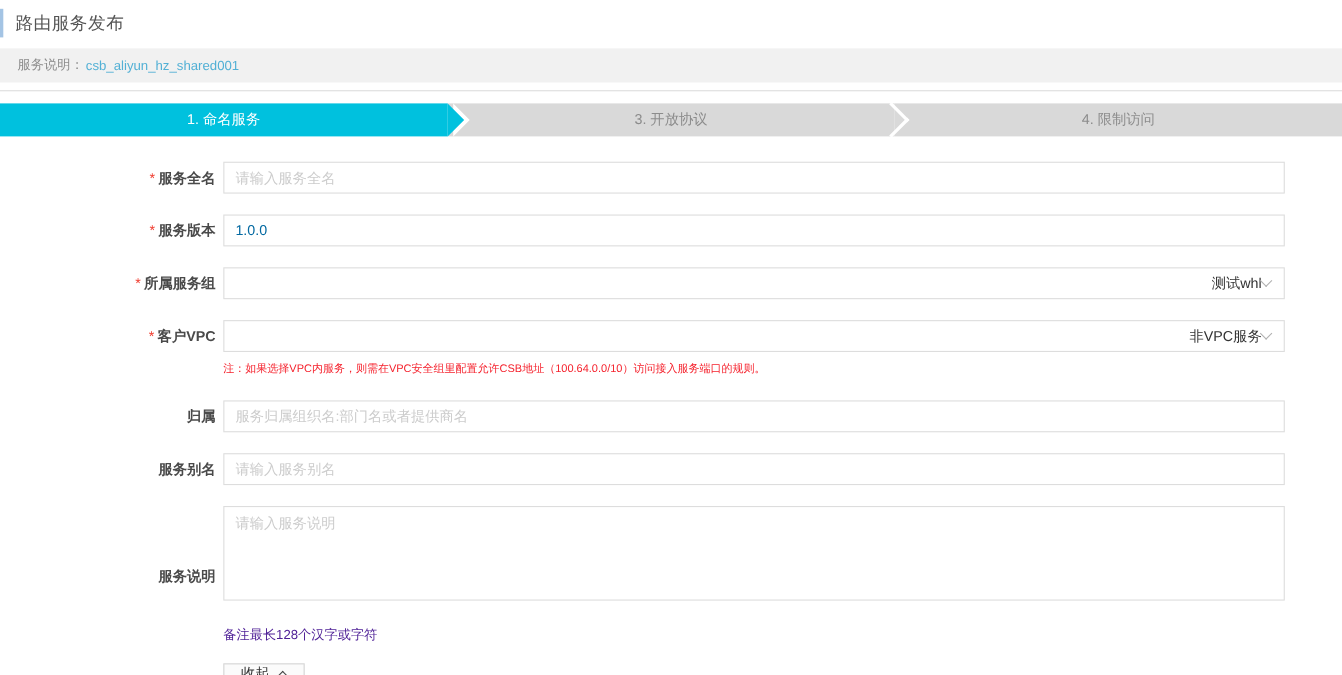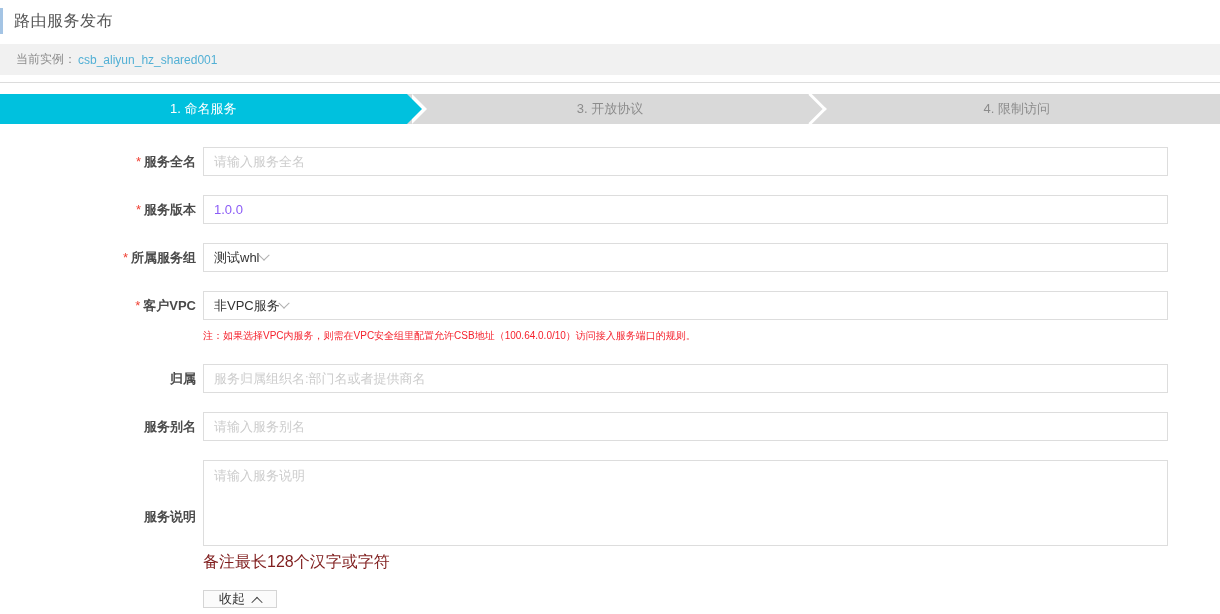--- a/index.html
+++ b/index.html
@@ -25,48 +25,48 @@
   .step.active::after  { content: ""; position: absolute; right: -15px; top: 0; border-top: 15px solid transparent; border-bottom: 15px solid transparent; border-left: 15px solid #00c1de; z-index: 2; }
   .step.sep::after { content: ""; position: absolute; right: -9px; top: 50%; width: 20px; height: 20px; border-top: 3px solid #fff; border-right: 3px solid #fff; transform: translateY(-50%) rotate(45deg); z-index: 3; }
 
   
   .form { margin-top: 23px; padding-right: 52px; }
   .form-row { display: flex; margin-bottom: 19px; border-radius: 13px; }
   .form-label { width: 196px; min-width: 196px; text-align: right; font-size: 13px; font-weight: 700; color: #4a4a4a; line-height: 29px; white-space: nowrap; }
   .req { color: #f04134; font-weight: 400; margin-right: 3px; font-size: 13px; }
   .control { flex: 1; margin-left: 7px; }
 
-  .text-input { width: 100%; height: 29px; border: 1px solid #ddd; padding: 0 10px; font-size: 13px; color: #8b5cf6; font-family: inherit; outline: none; background: #fff; }
+  .text-input { width: 100%; height: 29px; border: 1px solid #ddd; padding: 0 10px; font-size: 13px; color: #0369a1; font-family: inherit; outline: none; background: #fff; }
   .text-input::placeholder { color: #ccc; opacity: 1; }
 
-  .select { width: 100%; height: 29px; border: 1px solid #ddd; background: #fff; display: flex; align-items: center; justify-content: flex-start; padding: 0 12px 0 10px; cursor: pointer; }
+  .select { width: 100%; height: 29px; border: 1px solid #ddd; background: #fff; display: flex; align-items: center; justify-content: flex-end; padding: 0 12px 0 10px; cursor: pointer; }
   .select-value { font-size: 13px; color: #333; }
   .chevron-down { width: 8px; height: 8px; border-right: 1px solid #b0b0b0; border-bottom: 1px solid #b0b0b0; transform: rotate(45deg) translate(-2px,-2px); }
 
   .textarea { width: 100%; height: 86px; border: 1px solid #ddd; padding: 6px 10px; font-size: 13px; color: #333; font-family: inherit; resize: none; outline: none; display: block; }
   .textarea::placeholder { color: #ccc; opacity: 1; }
 
   .note-red { margin-top: 7px; font-size: 10px; color: #f5222d; line-height: 18px; }
-  .note-plain { margin-top: 6px; font-size: 16px; color: #7f1d1d; }
+  .note-plain { margin-top: 23px; font-size: 12px; color: #4c1d95; }
 
   .collapse-btn { display: inline-flex; align-items: center; height: 18px; padding: 0 15px; background: #fbfbfb; border: 1px solid #d5d5d5; font-size: 13px; color: #333; cursor: pointer; font-family: inherit; }
   .chevron-up { width: 8px; height: 8px; border-top: 1px solid #444; border-right: 1px solid #444; transform: rotate(-45deg) translate(-1px,1px); margin-left: 8px; margin-top: 3px; }
 </style>
 </head>
 <body>
 
 <div>
 
   <div class="title-row">
     <div class="title-accent"></div>
     <div class="page-title">路由服务发布</div>
   </div>
 
   <div class="instance-bar">
-    <span class="instance-label">当前实例：</span>
+    <span class="instance-label">服务说明：</span>
     <a class="instance-link">csb_aliyun_hz_shared001</a>
   </div>
 
   <div class="header-divider"></div>
 
   <div class="wizard">
     <div class="step active">
       <span>1. 命名服务</span>
     </div>
     <div class="step sep">

